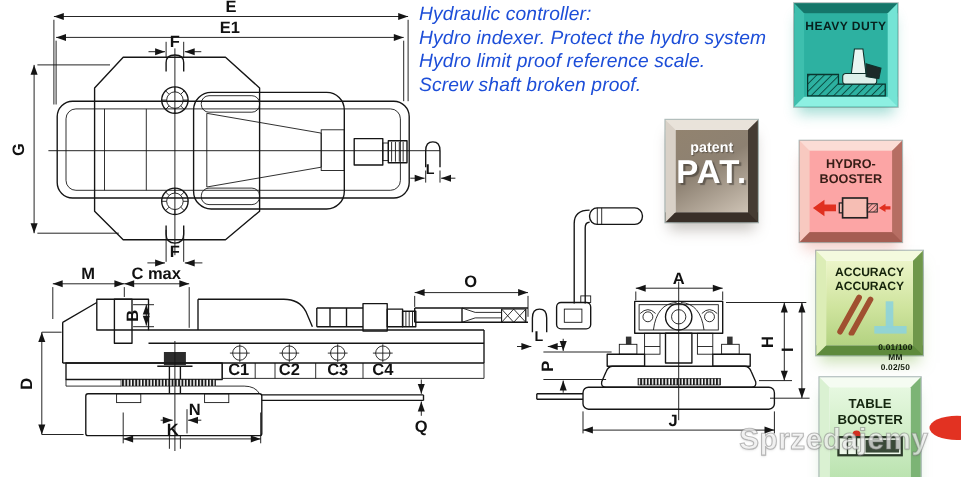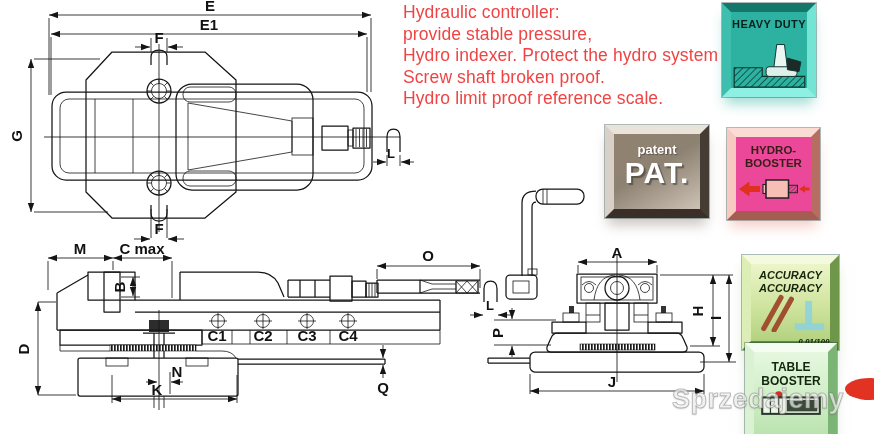--- a/index.html
+++ b/index.html
@@ -6,44 +6,44 @@
   body{width:874px;height:434px;position:relative;background:#fff;overflow:hidden;
        font-family:"Liberation Sans",sans-serif;}
   
   #diagram{position:absolute;left:0;top:0;z-index:1;}
   #diagram text{font-family:"Liberation Sans",sans-serif;font-size:15px;font-weight:600;fill:#111;}
   #diagram text.sm{font-size:13px;}
   .o{stroke:#151515;stroke-width:1.25;fill:none;stroke-linejoin:round;}
   .o2{stroke:#151515;stroke-width:0.8;fill:none;}
   .t{stroke:#151515;stroke-width:0.85;fill:none;}
   
-  .desc{position:absolute;left:403px;top:2px;width:330px;font-size:17.5px;line-height:21.6px;
-        color:#ef4444;z-index:0;letter-spacing:.1px;}
+  .desc{position:absolute;left:381px;top:2px;width:330px;font-size:17.5px;line-height:21.6px;
+        color:#1d4ed8;z-index:0;letter-spacing:.1px;font-style:italic;}
   
   .badge{position:absolute;box-sizing:border-box;border-style:solid;border-width:9px;
          z-index:2;text-align:center;outline:1px solid rgba(20,60,55,.35);}
   .badge .bt{font-weight:800;color:#0b2420;line-height:1.15;}
   .b-heavy{left:722px;top:3px;width:94px;height:94px;background:#2db1a1;
            border-color:#15766a #74e4d5 #8df0e2 #3ebfae;
            box-shadow:0 10px 12px -3px rgba(46,178,160,.45);}
   .b-heavy .bt{font-size:11px;letter-spacing:.4px;margin-top:6px;color:#07211d;}
-  .b-patent{left:605px;top:125px;width:104px;height:93px;
+  .b-patent{left:605px;top:109px;width:84px;height:93px;
             background:linear-gradient(150deg,#92836f 0%,#8d8172 45%,#cdc2b4 100%);
             border-color:#e9e3da #453c33 #392f28 #d9d1c7;
             box-shadow:0 10px 12px -3px rgba(120,110,100,.4);}
   .b-patent .p1{color:#fff;font-weight:800;font-size:13px;margin-top:8px;text-shadow:1px 1px 1px rgba(0,0,0,.35);}
   .b-patent .p2{color:#fff;font-weight:700;font-size:30px;letter-spacing:1px;line-height:1.05;text-shadow:2px 2px 1px rgba(0,0,0,.35);}
-  .b-hydro{left:727px;top:128px;width:93px;height:92px;background:#ec4899;
+  .b-hydro{left:727px;top:128px;width:93px;height:92px;background:#fca5a5;
            border-color:#fbdcd5 #b66e63 #a55d52 #f8c9c0;
            box-shadow:0 10px 12px -3px rgba(230,150,140,.45);}
   .b-hydro .bt{font-size:11.5px;margin-top:7px;color:#371d16;}
-  .b-acc{left:742px;top:255px;width:97px;height:95px;
+  .b-acc{left:742px;top:228px;width:97px;height:95px;
          background:linear-gradient(180deg,#ecf5c9 0%,#cfe49e 55%,#b3d281 100%);
          border-color:#f4fade #6f974a #5e8a3c #dcedb6;
-         box-shadow:0 10px 12px -3px rgba(160,200,120,.5);font-style:italic;}
+         box-shadow:0 10px 12px -3px rgba(160,200,120,.5);}
   .b-acc .bt{font-size:11px;margin-top:5px;color:#15230b;}
   .b-acc .spec{font-size:7.6px;font-weight:800;color:#101b08;margin-top:1px;letter-spacing:.2px;margin-left:47px;}
   .b-table{left:745px;top:343px;width:92px;height:103px;
            background:linear-gradient(180deg,#e6f8e0 0%,#cdecc3 60%,#b9e2ae 100%);
            border-color:#f5fcf2 #7cb475 #68a562 #daf1d2;
            box-shadow:0 10px 12px -3px rgba(150,200,150,.5);}
   .b-table .bt{font-size:12px;margin-top:9px;color:#14260f;}
   
   .wm{position:absolute;left:672px;top:384px;z-index:3;white-space:nowrap;
       font-size:27px;font-weight:700;letter-spacing:.5px;
@@ -239,24 +239,23 @@
     <text x="721" y="318" text-anchor="middle" transform="rotate(-90 721 318)">I</text>
     <path class="t" d="M494,320 H556 M494,345 H551"></path>
     <line class="t" x1="512" y1="308" x2="512" y2="319" marker-end="url(#ah)"></line>
     <line class="t" x1="512" y1="357" x2="512" y2="346" marker-end="url(#ah)"></line>
     <text x="503" y="333" text-anchor="middle" transform="rotate(-90 503 333)">P</text>
   </g>
 </svg>
 
 <div class="desc">
   <div>Hydraulic controller:</div>
-  <div>provide stable pressure,</div>
   <div>Hydro indexer. Protect the hydro system</div>
+  <div>Hydro limit proof reference scale.</div>
   <div>Screw shaft broken proof.</div>
-  <div>Hydro limit proof reference scale.</div>
 </div>
 
 <div class="badge b-heavy">
   <div class="bt">HEAVY DUTY</div>
   <svg width="76" height="58" viewBox="0 0 78 60">
     <defs>
       <pattern id="hd-hatch" width="5" height="5" patternUnits="userSpaceOnUse" patternTransform="rotate(45)">
         <line x1="0" y1="0" x2="0" y2="5" stroke="#0b4a40" stroke-width="1.8"></line>
       </pattern>
     </defs>

